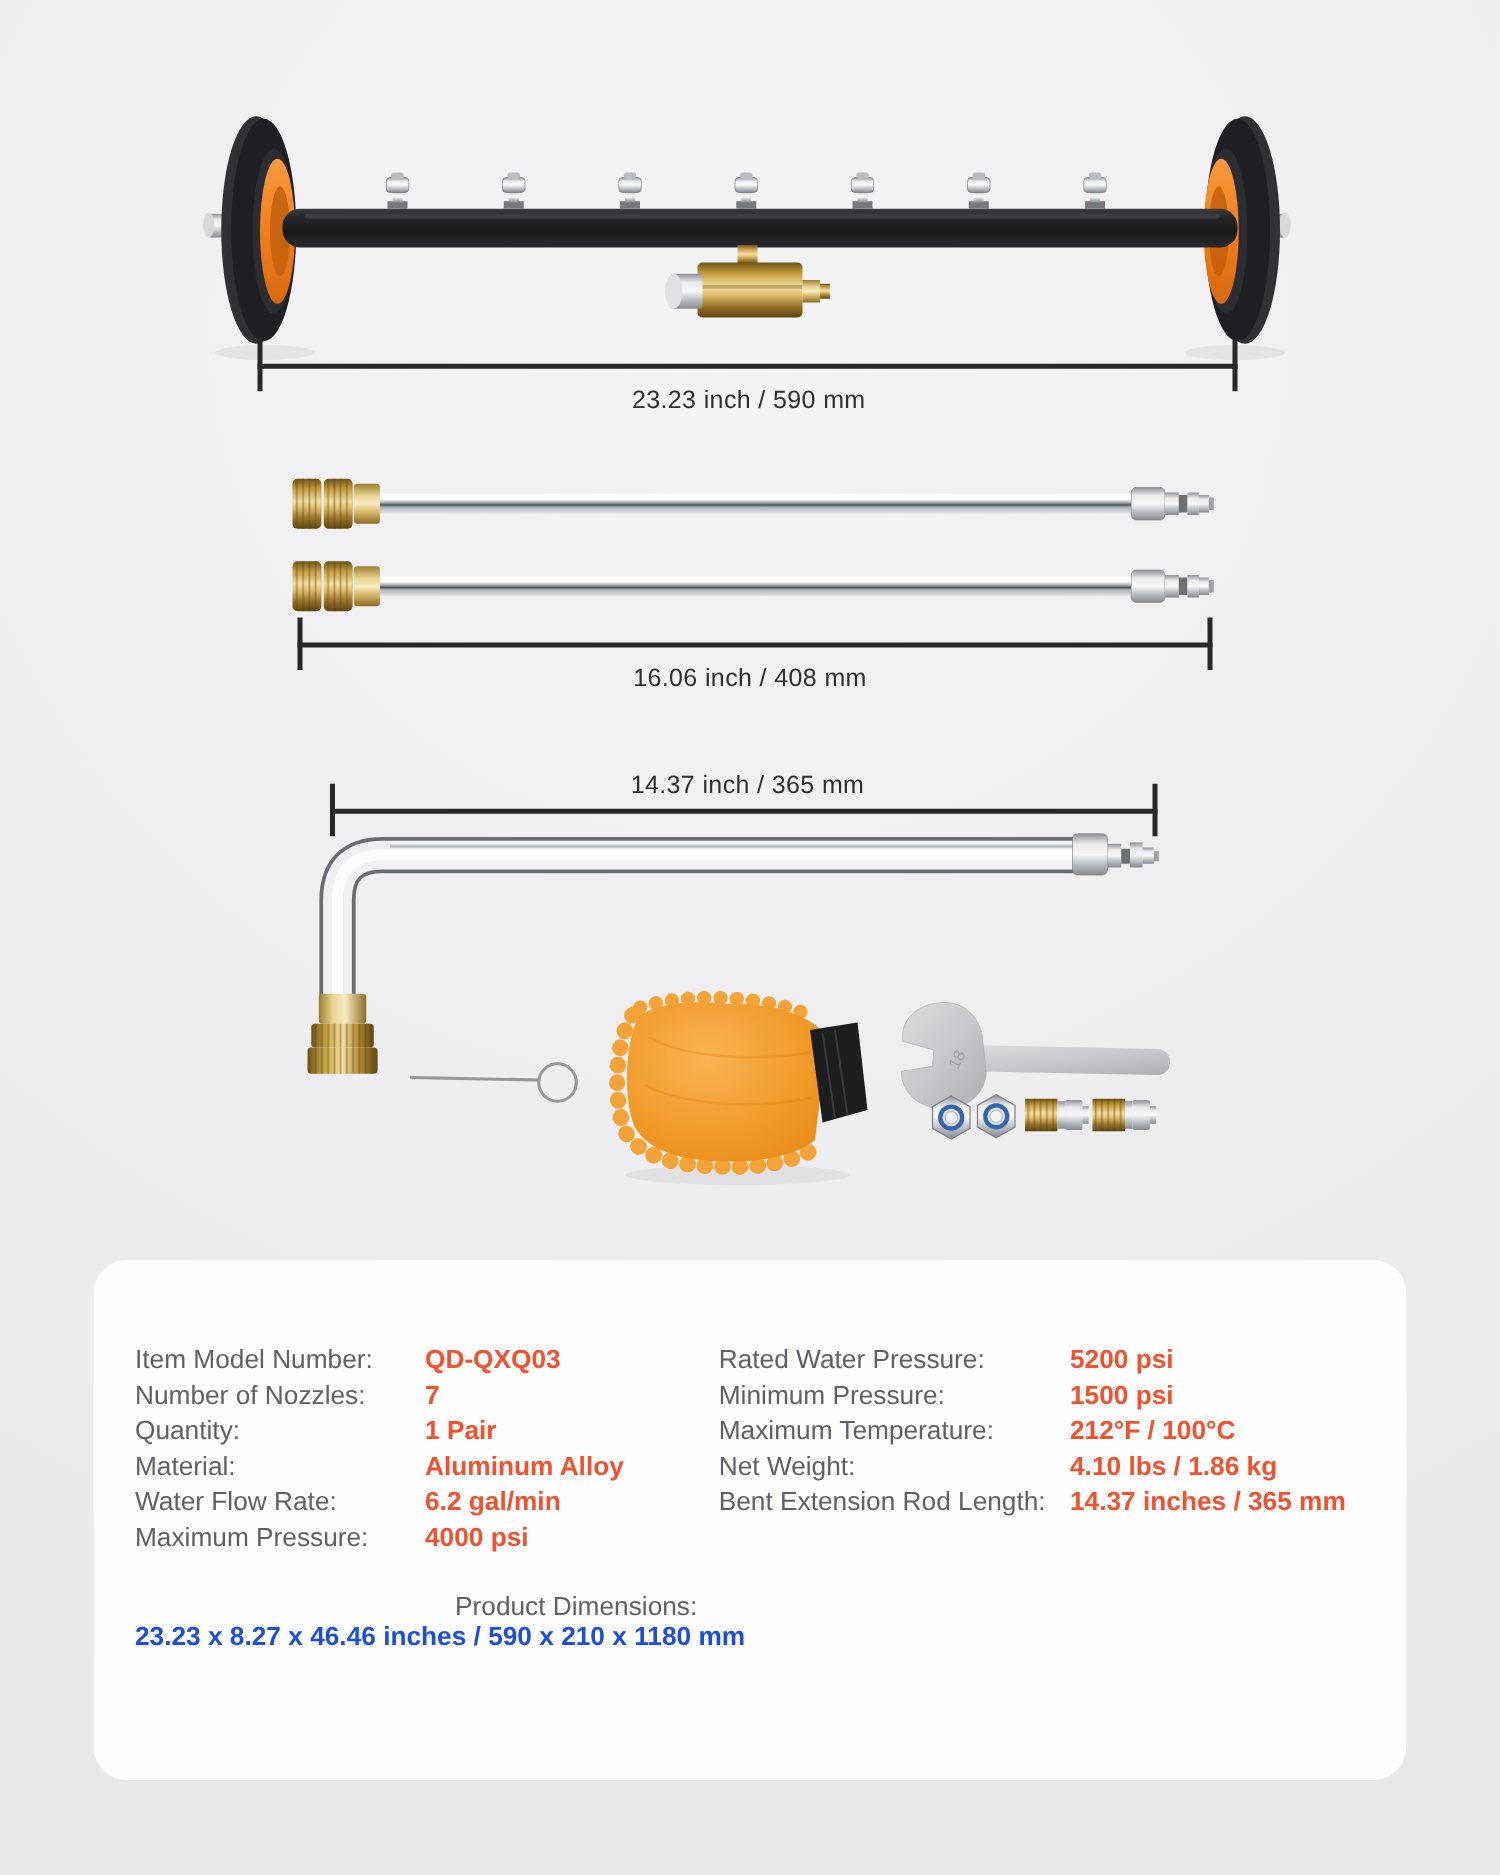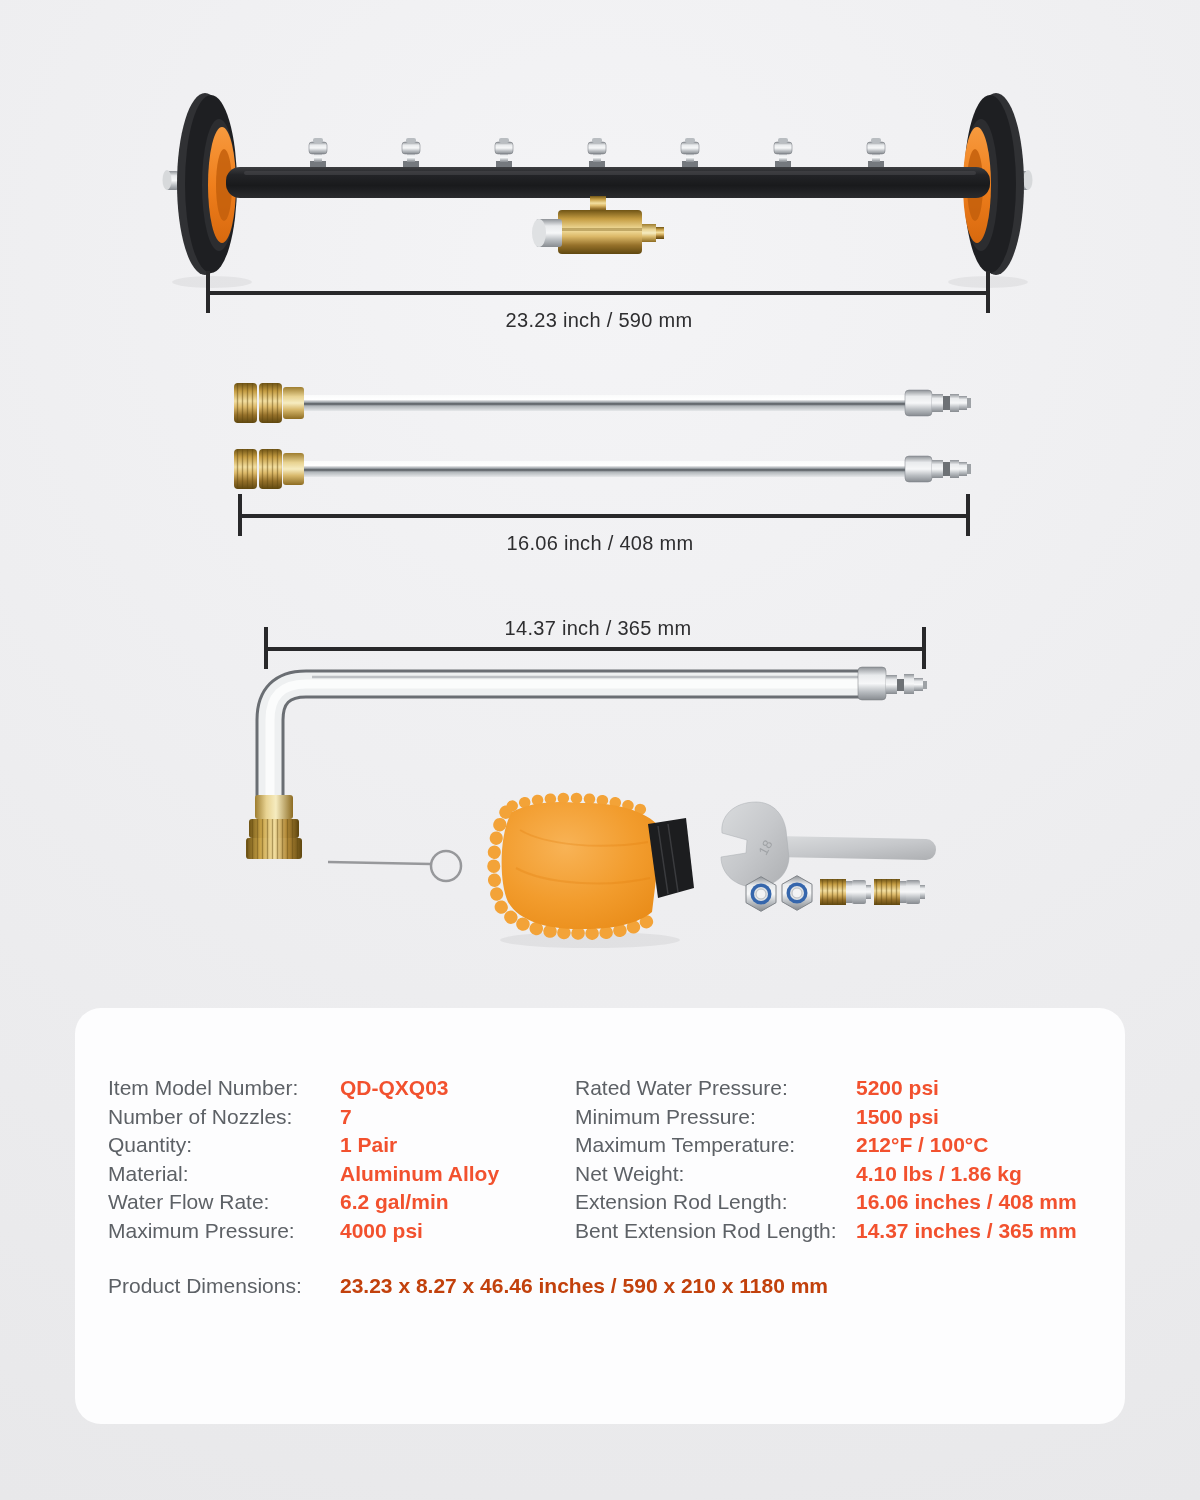--- a/index.html
+++ b/index.html
@@ -18,23 +18,23 @@
     background:#fdfdfe;border-radius:26px;
   }
   .spec-col{position:absolute;top:66px;}
   .spec-col.left{left:33px;width:462px;}
   .spec-col.right{left:500px;width:520px;}
   .spec-row{display:flex;align-items:center;height:28.6px;font-size:21px;line-height:28.6px;}
   .spec-row .lbl{flex:none;color:#5d6166;}
   .spec-col.left .lbl{width:232px;}
   .spec-col.right .lbl{width:281px;}
   .spec-row .val{font-weight:bold;color:#f2512e;white-space:nowrap;}
-  .spec-row-dims{position:absolute;left:33px;top:266px;display:flex;align-items:flex-start;height:28.6px;font-size:21px;}
+  .spec-row-dims{position:absolute;left:33px;top:266px;display:flex;align-items:flex-end;height:28.6px;font-size:21px;flex-direction:column;}
   .spec-row-dims .lbl{flex:none;width:232px;color:#5d6166;}
-  .spec-row-dims .val{font-weight:bold;color:#c2410c;white-space:nowrap;}
+  .spec-row-dims .val{font-weight:bold;color:#1d4ed8;white-space:nowrap;}
 </style>
 </head>
 <body>
 
 <div class="page">
 
   <svg class="art" width="1200" height="1000" viewBox="0 0 1200 1000">
     <defs>
       <linearGradient id="chr" x1="0" y1="0" x2="0" y2="1">
         <stop offset="0" stop-color="#fafbfb"></stop>
@@ -353,24 +353,20 @@
       </div>
       <div class="spec-row">
         <span class="lbl">Maximum Temperature:</span>
         <span class="val">212°F / 100°C</span>
       </div>
       <div class="spec-row">
         <span class="lbl">Net Weight:</span>
         <span class="val">4.10 lbs / 1.86 kg</span>
       </div>
       <div class="spec-row">
-        <span class="lbl">Extension Rod Length:</span>
-        <span class="val">16.06 inches / 408 mm</span>
-      </div>
-      <div class="spec-row">
         <span class="lbl">Bent Extension Rod Length:</span>
         <span class="val">14.37 inches / 365 mm</span>
       </div>
     </div>
 
     <div class="spec-row-dims">
       <span class="lbl">Product Dimensions:</span>
       <span class="val">23.23 x 8.27 x 46.46 inches / 590 x 210 x 1180 mm</span>
     </div>
   </div>

